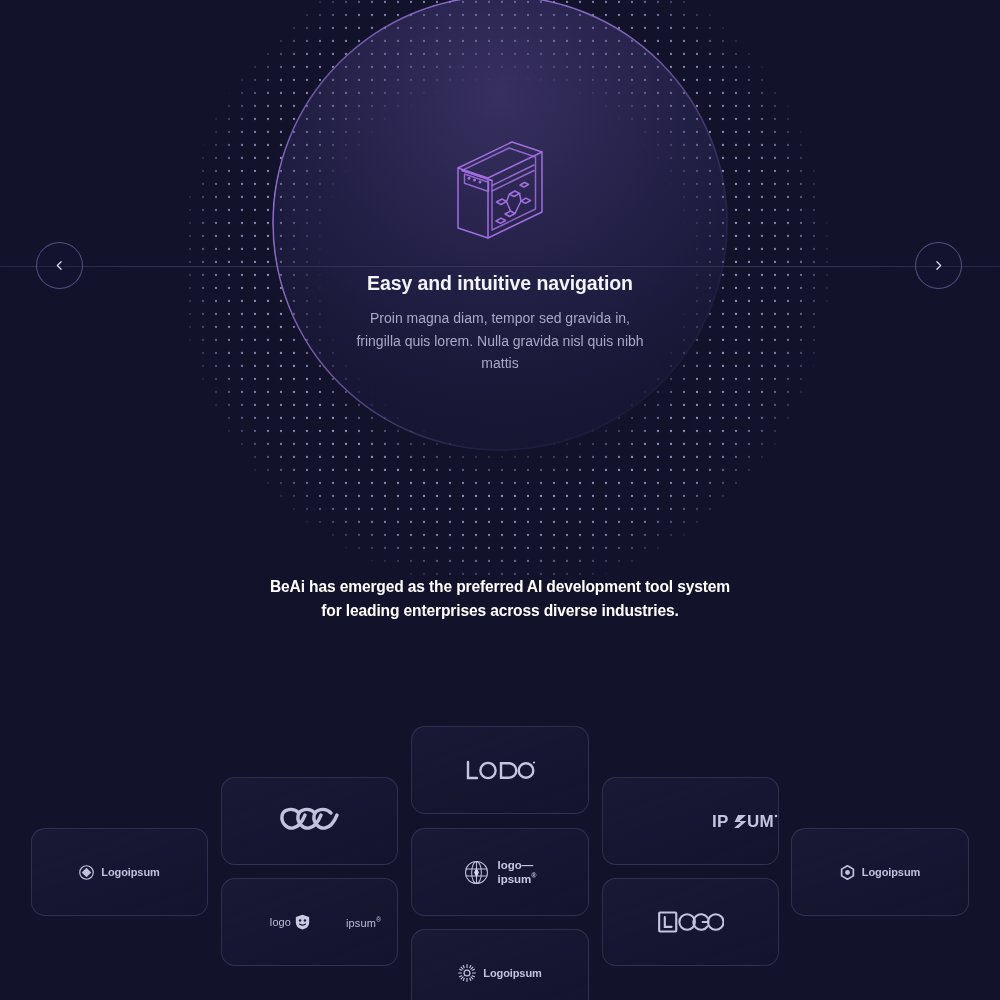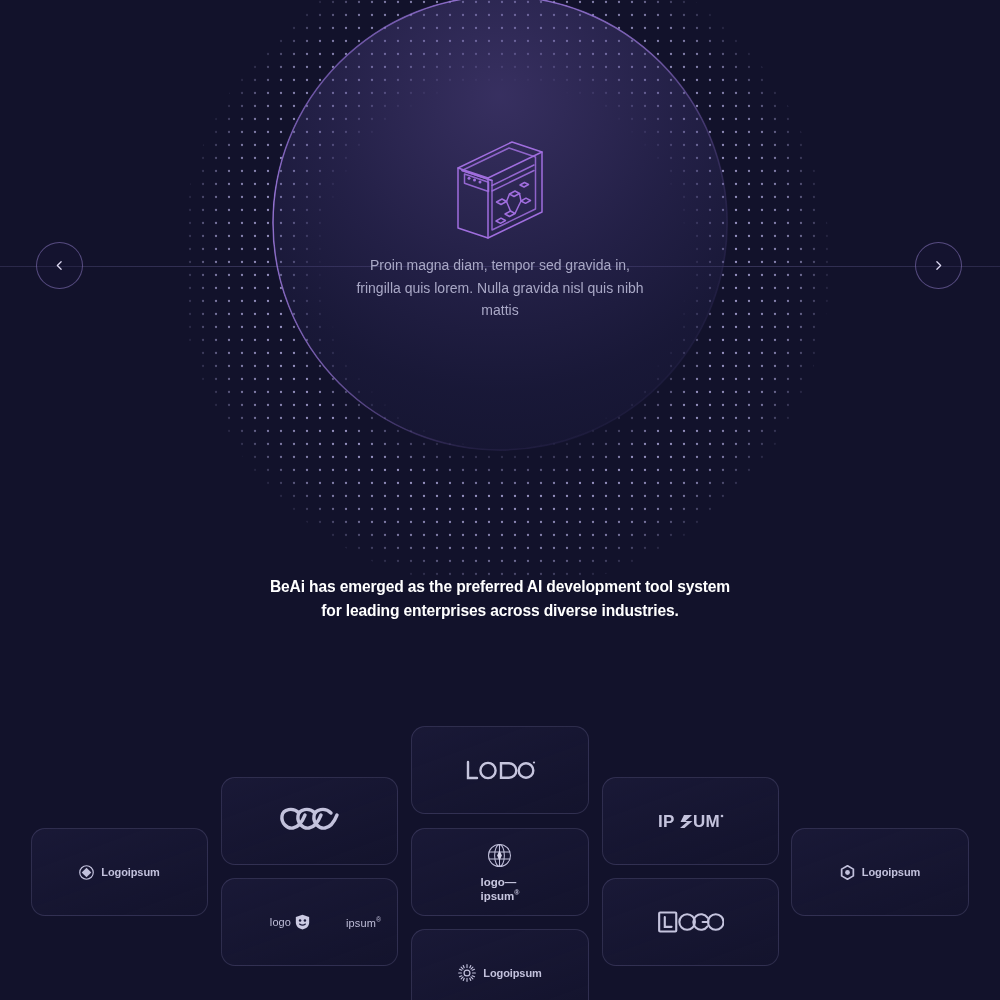--- a/index.html
+++ b/index.html
@@ -164,20 +164,21 @@
         <path d="M53 76 L58.5 73 L63 75.5 L57.5 78.5 Z"></path>
         <path d="M68 47 L72.5 44.5 L76.5 46.5 L72 49 Z"></path>
         <path d="M69 63 L74 60.2 L78.5 62.5 L73.5 65.3 Z"></path>
         <path d="M44 83 L49 80.2 L53.5 82.5 L48.5 85.3 Z"></path>
         <path d="M54.5 63.5 L57.5 56"></path>
         <path d="M54.5 63.5 L58.5 73"></path>
         <path d="M67.5 55.5 L69 63"></path>
         <path d="M63 75.5 L69 63"></path>
       </svg>
 
+      <div class="hero-title">Easy and intuitive navigation</div>
       <div class="hero-desc">Proin magna diam, tempor sed gravida in, fringilla quis lorem. Nulla gravida nisl quis nibh mattis</div>
     </div>
 
     <div class="nav-btn nav-prev">
       <svg width="13" height="13" viewBox="0 0 24 24" fill="none" stroke="#ddd8f2" stroke-width="2.3" stroke-linecap="round" stroke-linejoin="round">
         <polyline points="15 5 8 12 15 19"></polyline>
       </svg>
     </div>
     <div class="nav-btn nav-next">
       <svg width="13" height="13" viewBox="0 0 24 24" fill="none" stroke="#ddd8f2" stroke-width="2.3" stroke-linecap="round" stroke-linejoin="round">
@@ -203,41 +204,41 @@
     </div>
 
     <div class="logo-card" style="left:221px; top:77px; width:177px; height:88px;">
       <svg width="66" height="30" viewBox="0 0 66 30" fill="none" stroke="#c3c2dc" stroke-width="3.4" stroke-linecap="round">
         <path d="M22 7 C16 1, 6 3, 5 10 C4 17, 10 23, 16 22 C22 21, 26 14, 28 9"></path>
         <path d="M38 7 C32 1, 22 3, 21 10 C20 17, 26 23, 32 22 C38 21, 42 14, 44 9"></path>
         <path d="M54 7 C48 1, 38 3, 37 10 C36 17, 42 23, 48 22 C54 21, 58 14, 60 9"></path>
       </svg>
     </div>
 
-    <div class="logo-card" style="left:602px; top:77px; width:177px; height:88px;">
+    <div class="logo-card" style="left:602px; top:77px; width:177px; height:88px;justify-content:flex-end;">
       <svg width="66" height="20" viewBox="0 0 66 20">
         <text x="0" y="16" font-family="Liberation Sans, sans-serif" font-size="17" font-weight="700" fill="#c4c3dd" letter-spacing="0.3">IP</text>
         <path d="M26 4 L34 4 L27.5 10 L34.5 10 L26.5 17 L22 17 L29 11 L22.5 11 Z" fill="#c4c3dd"></path>
         <text x="35" y="16" font-family="Liberation Sans, sans-serif" font-size="17" font-weight="700" fill="#c4c3dd" letter-spacing="0.3">UM</text>
         <circle cx="64" cy="5" r="1.3" fill="#c4c3dd"></circle>
       </svg>
     </div>
 
     <div class="logo-card" style="left:31px; top:128px; width:177px; height:88px;">
       <div class="lm">
         <svg width="15" height="15" viewBox="0 0 20 20">
           <circle cx="10" cy="10" r="9" fill="none" stroke="#c2c1dc" stroke-width="1.6"></circle>
           <path d="M10 3.6 L16.4 10 L10 16.4 L3.6 10 Z" fill="#c2c1dc"></path>
         </svg>
         <span class="lm-text">Logoipsum</span>
       </div>
     </div>
 
     <div class="logo-card" style="left:411px; top:128px; width:178px; height:88px;">
-      <div class="lm" style="flex-direction:column;">
+      <div class="lm" style="">
         <svg width="27" height="27" viewBox="0 0 30 30" fill="none" stroke="#c0bfda" stroke-width="1.15">
           <circle cx="15" cy="15" r="12.2"></circle>
           <ellipse cx="15" cy="15" rx="5.4" ry="12.2"></ellipse>
           <path d="M3 11 H27 M3 19 H27 M15 2.8 V27.2"></path>
           <path d="M15 9.2 L17.6 15 L15 20.8 L12.4 15 Z" fill="#d7d6ec" stroke="none"></path>
         </svg>
         <div style="line-height:1.12;">
           <div style="font-size:11.5px; font-weight:600; color:#c8c7e0;">logo—</div>
           <div style="font-size:11.5px; font-weight:600; color:#c8c7e0;">ipsum<span style="font-size:7px; vertical-align:super;">®</span></div>
         </div>

